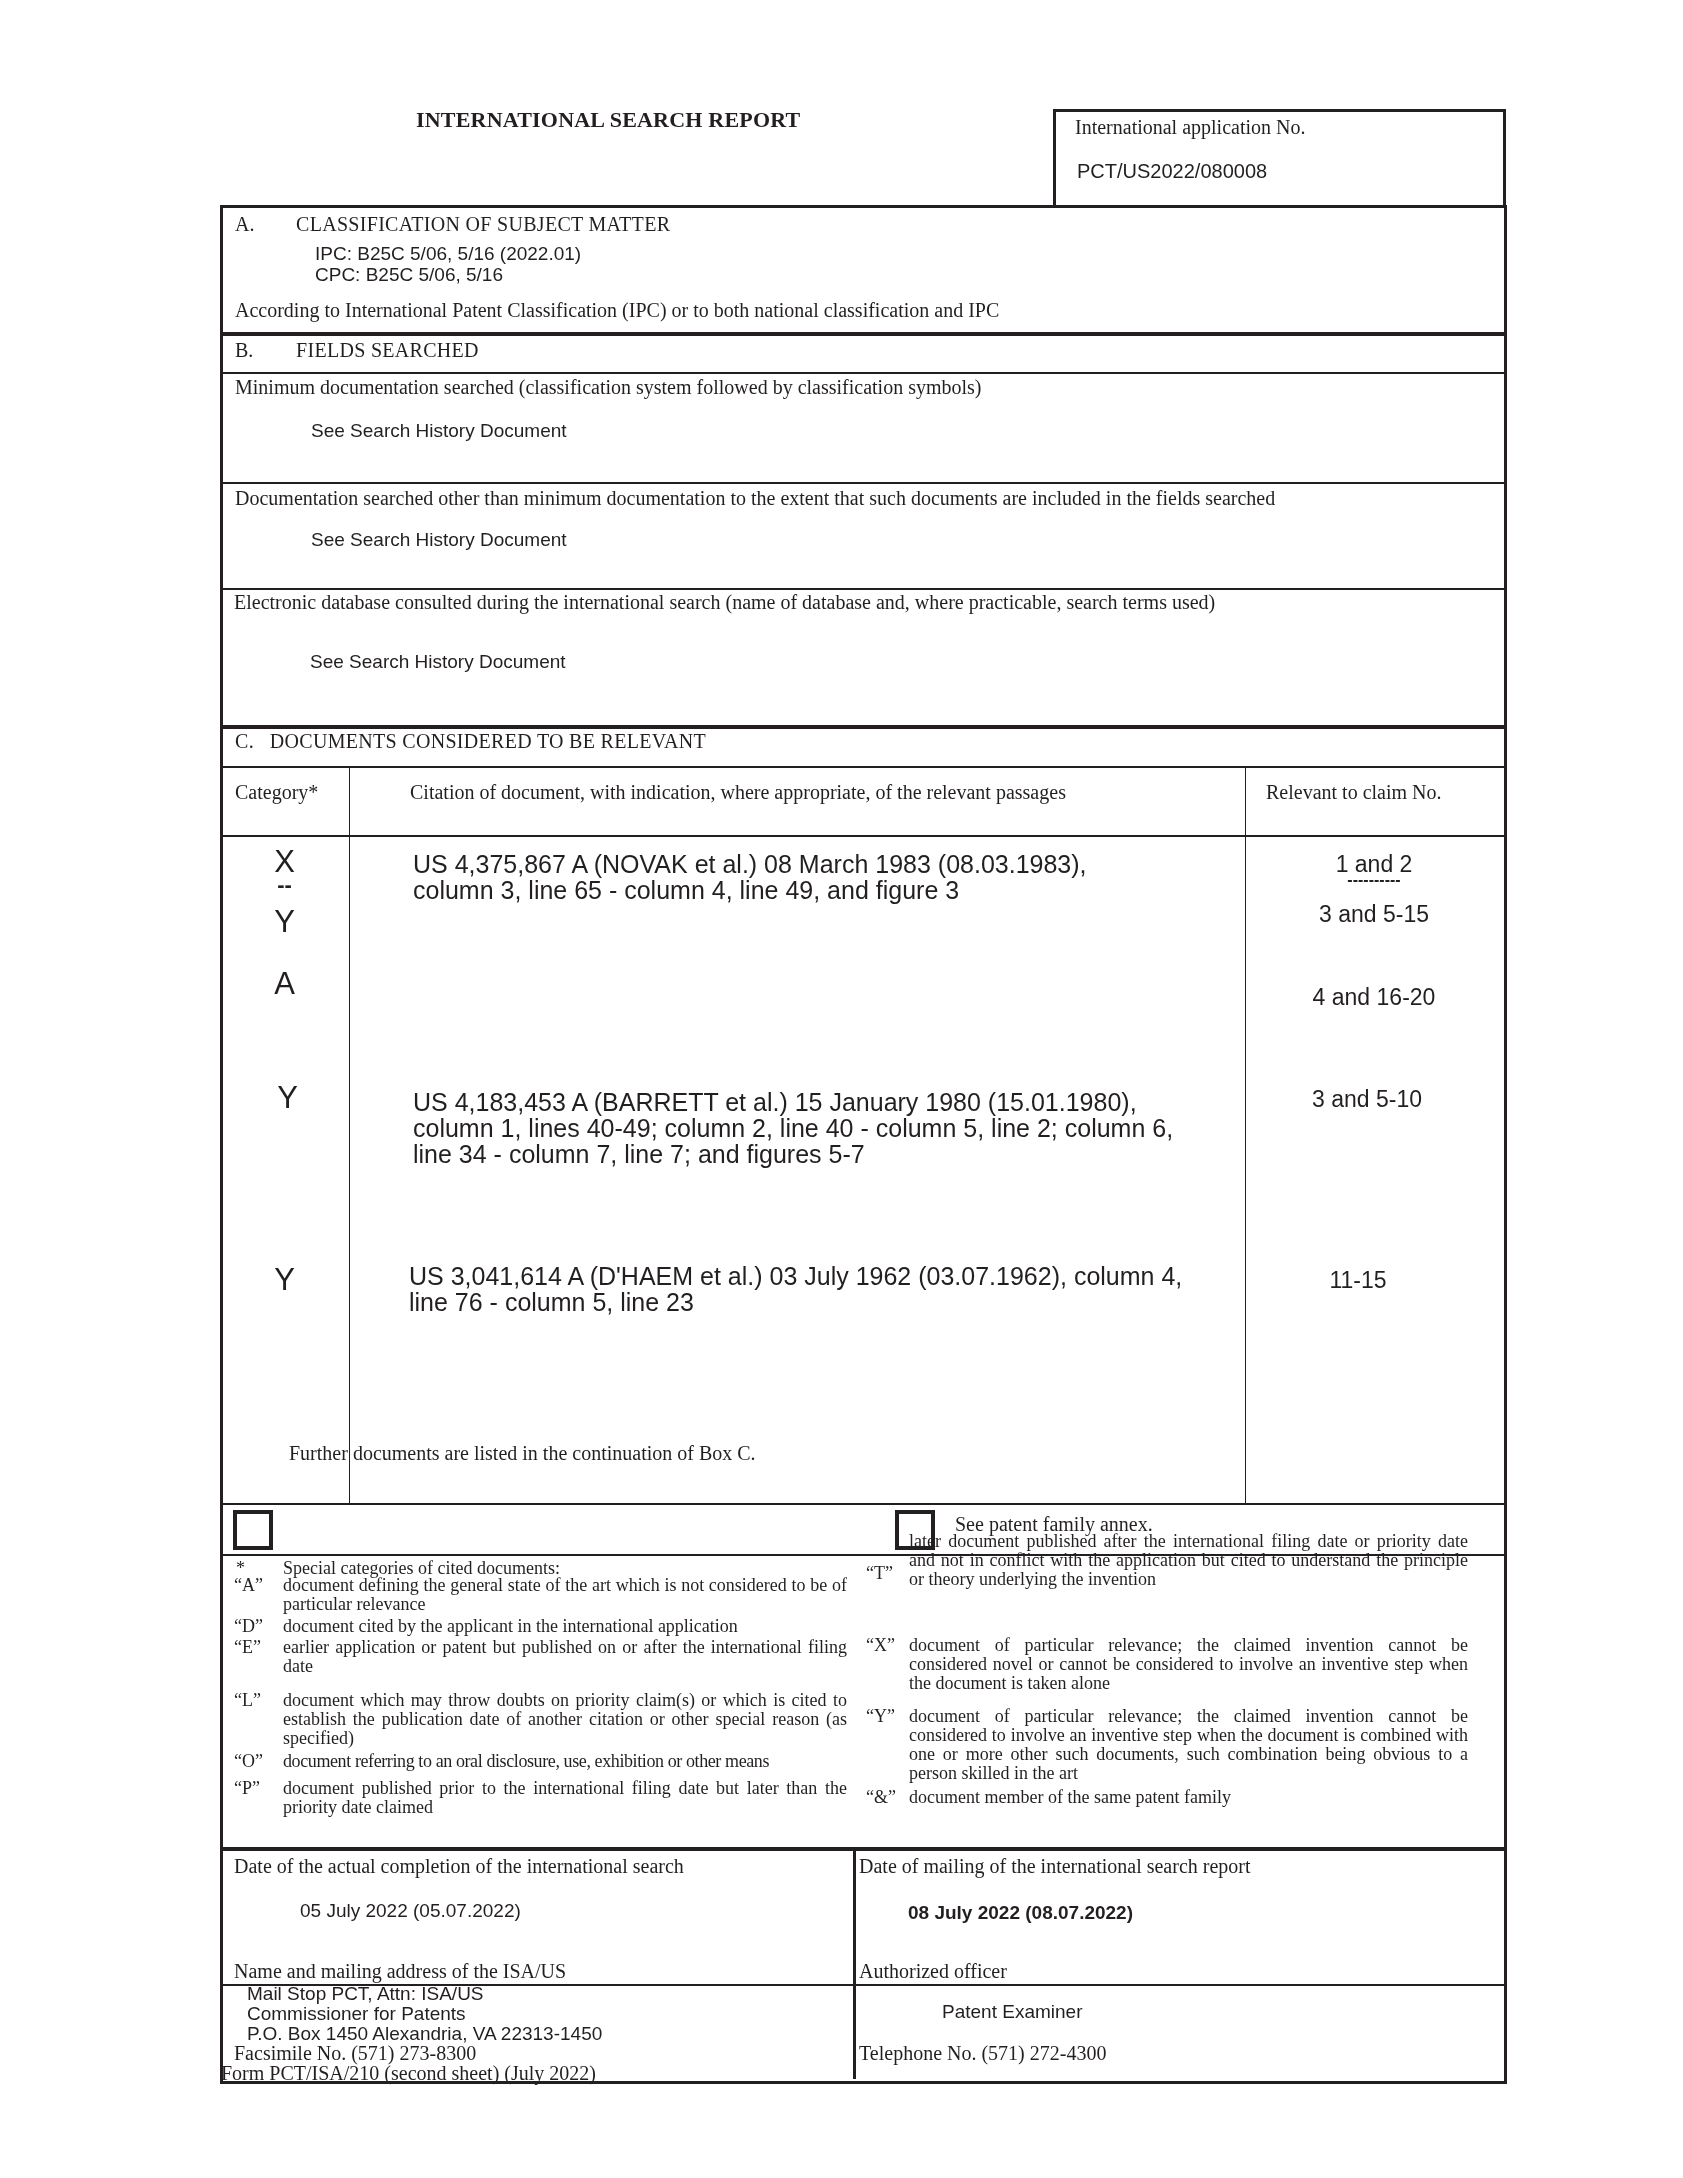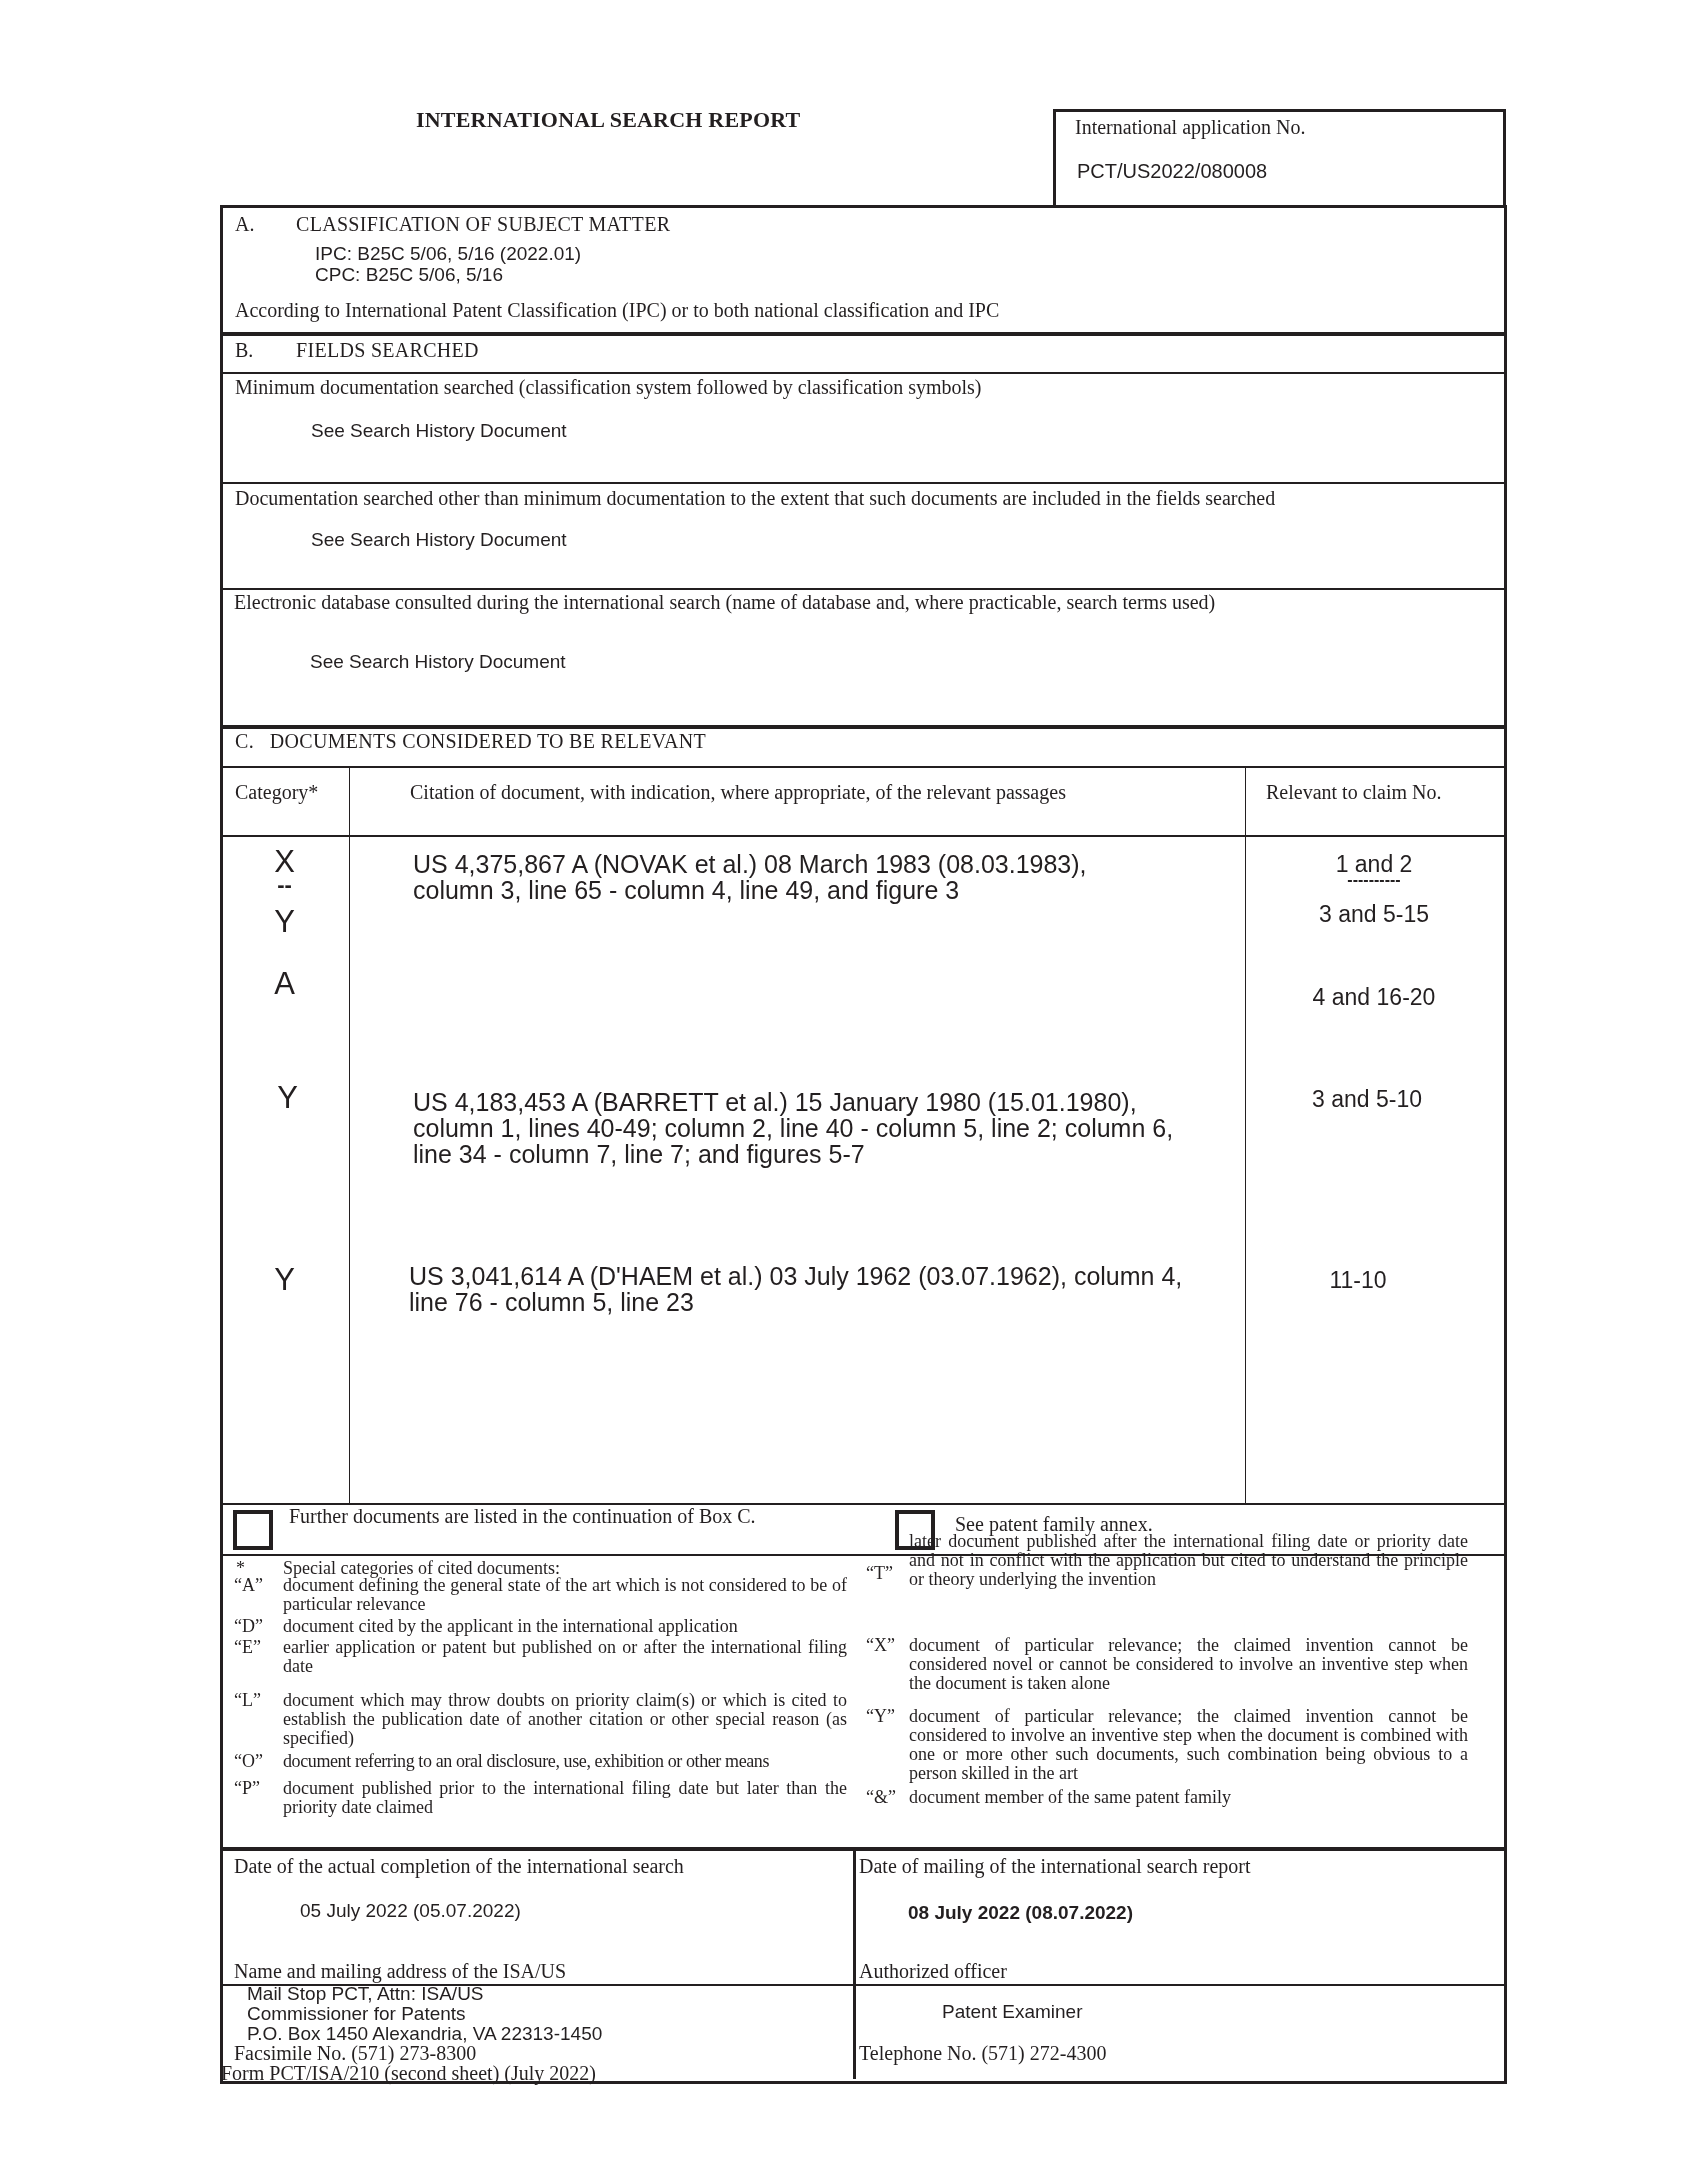--- a/index.html
+++ b/index.html
@@ -80,27 +80,27 @@
   <div class="abs sans cite" style="left:413px; top:1089px;">US 4,183,453 A (BARRETT et al.) 15 January 1980 (15.01.1980),</div>
   <div class="abs sans cite" style="left:413px; top:1115px;">column 1, lines 40-49; column 2, line 40 - column 5, line 2; column 6,</div>
   <div class="abs sans cite" style="left:413px; top:1141px;">line 34 - column 7, line 7; and figures 5-7</div>
   <div class="abs sans claim" style="left:1241px; top:1086px;">3 and 5-10</div>
 </div>
 
 <div>
   <div class="abs sans cat" style="left:225px; top:1264px;">Y</div>
   <div class="abs sans cite" style="left:409px; top:1263px;">US 3,041,614 A (D'HAEM et al.) 03 July 1962 (03.07.1962), column 4,</div>
   <div class="abs sans cite" style="left:409px; top:1289px;">line 76 - column 5, line 23</div>
-  <div class="abs sans claim" style="left:1232px; top:1267px;">11-10</div>
+  <div class="abs sans claim" style="left:1232px; top:1267px;">11-15</div>
 </div>
 
 <div class="hl" style="left:220px; top:1503px; width:1284px; height:2px;"></div>
 
 <div class="cb" style="left:233px; top:1510px;"></div>
-<div class="abs serif t19" style="left:289px; top:1487px; line-height:22px; padding-top:18px;">Further documents are listed in the continuation of Box C.</div>
+<div class="abs serif t19" style="left:289px; top:1424px; line-height:22px; padding-top:18px;">Further documents are listed in the continuation of Box C.</div>
 <div class="cb" style="left:895px; top:1510px;"></div>
 <div class="abs serif t19" style="left:955px; top:1503px; line-height:22px; padding-top:10px;">See patent family annex.</div>
 <div class="hl" style="left:220px; top:1554px; width:1284px; height:2px;"></div>
 
 <div class="serif legend">
   <div class="code" style="left:236px; top:1559px;">*</div>
   <div class="txt" style="left:283px; top:1559px; width:564px;">Special categories of cited documents:</div>
 
   <div class="code" style="left:234px; top:1576px;">“A”</div>
   <div class="txt" style="left:283px; top:1576px; width:564px;">document defining the general state of the art which is not considered to be of particular relevance</div>

